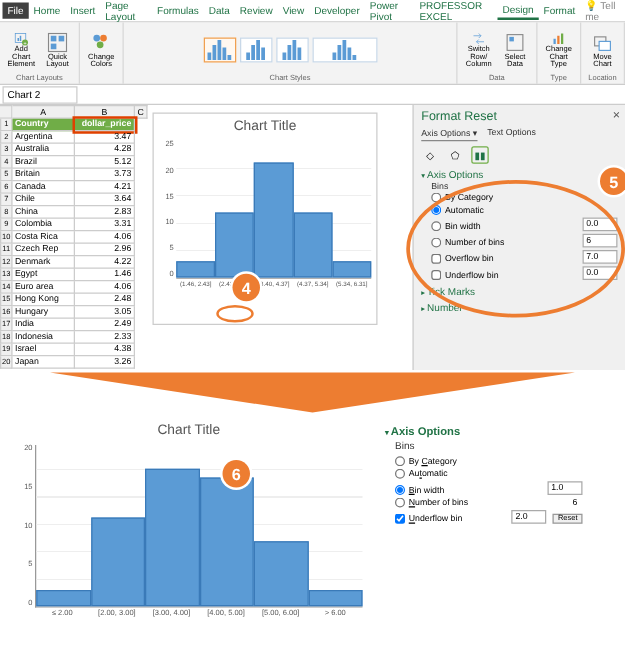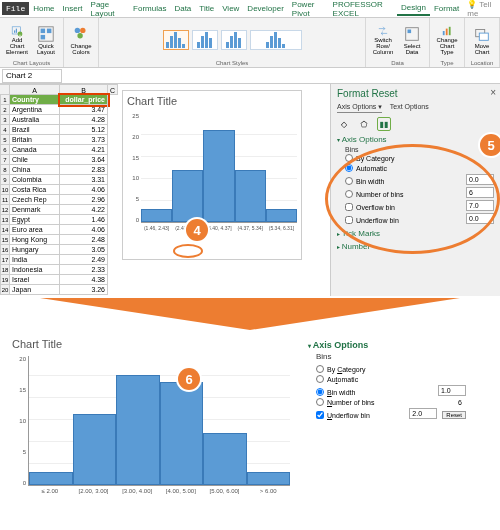--- a/index.html
+++ b/index.html
@@ -1,21 +1,21 @@
 <!DOCTYPE html>
 <html><head>
 <meta charset="utf-8">
 <style>
   * { box-sizing: border-box; margin: 0; padding: 0; font-family: "Segoe UI", Arial, sans-serif; }
   body { width: 500px; height: 530px; background: #fff; font-size: 9px; overflow: hidden; position: relative; }
   
   
   .tabs { display:flex; background:#fff; border-bottom:1px solid #ccc; height:18px; align-items:center; padding-left:2px;}
   .tab { padding:2px 4px; font-size:8px; color:#217346; cursor:pointer;}
-  .tab.file { background:#404040; color:#fff;font-family:Liberation Mono, monospace;}
+  .tab.file { background:#404040; color:#fff;}
   .tab.active { border-bottom:2px solid #217346;}
   
   
   .ribbon { display:flex; height:50px; background:#f3f3f3; border-bottom:1px solid #ccc;}
   .rgroup { display:flex; flex-direction:column; align-items:center; justify-content:space-between; border-right:1px solid #d8d8d8; padding:2px 4px 0 4px;}
   .rtools { display:flex; gap:3px; flex:1; align-items:center;}
   .rtool { width:26px; height:30px; display:flex; flex-direction:column; align-items:center; justify-content:center; font-size:6px; cursor:pointer; text-align:center; line-height:1;}
   .rlabel { font-size:6px; color:#666; padding-bottom:1px;}
   .histo-thumb { width:26px; height:20px; background:#fff; border:1px solid #c8d8e8; position:relative; display:flex; align-items:flex-end; justify-content:center; gap:1px; padding:1px;}
   .histo-thumb.active { border-color:#f0a050; background:#fff8f0;}
@@ -36,21 +36,21 @@
   .rh div { background:#f0f0f0; border:1px solid #ccc; border-top:none; text-align:center; height:10px; width:10px; line-height:10px; font-size:6px;}
   .cells { display:flex;}
   .col { display:flex; flex-direction:column;}
   .cell { border-right:1px solid #ccc; border-bottom:1px solid #ccc; height:10px; line-height:10px; padding:0 2px; overflow:hidden; white-space:nowrap;}
   .hcell { background:#70AD47; color:#fff; font-weight:bold;}
   .redbox { outline:2px solid #e04000;}
   
   
   .chart-wrap { flex:1; padding:6px 2px; position:relative;}
   .chart { border:1px solid #ccc; background:#fff; width:180px; height:170px; position:relative; padding:4px;}
-  .chart-title { text-align:left; font-size:11px; color:#555; margin-bottom:6px;}
+  .chart-title { text-align:center; font-size:11px; color:#555; margin-bottom:6px;}
   .plot { height:110px; display:flex; position:relative; margin-left:14px;}
   .yaxis { position:absolute; left:-14px; top:0; bottom:0; width:12px; display:flex; flex-direction:column; justify-content:space-between; font-size:6px; color:#555; text-align:right;}
   .bars { flex:1; display:flex; align-items:flex-end; gap:0; border-bottom:1px solid #999; position:relative;}
   .bars::before { content:''; position:absolute; inset:0; background:repeating-linear-gradient(to top, transparent 0, transparent 21px, #eee 21px, #eee 22px);}
   .bar { flex:1; background:#5b9bd5; border:1px solid #3a7ab8; position:relative;}
   .xlabels { display:flex; margin-left:14px; font-size:5px; color:#555;}
   .xlabels div { flex:1; text-align:center; overflow:hidden; padding-top:2px;}
   
   
   .pane { width:170px; background:#f0f0f0; border-left:1px solid #ccc; padding:4px 6px; position:relative; font-size:8px;}
@@ -88,21 +88,21 @@
 </head>
 <body>
 
 <div class="tabs">
   <span class="tab file">File</span>
   <span class="tab">Home</span>
   <span class="tab">Insert</span>
   <span class="tab">Page Layout</span>
   <span class="tab">Formulas</span>
   <span class="tab">Data</span>
-  <span class="tab">Title</span>
+  <span class="tab">Review</span>
   <span class="tab">View</span>
   <span class="tab">Developer</span>
   <span class="tab">Power Pivot</span>
   <span class="tab">PROFESSOR EXCEL</span>
   <span class="tab active">Design</span>
   <span class="tab">Format</span>
   <span class="tab" style="color:#888">💡 <span>Tell me</span></span>
 </div>
 
 <div class="ribbon">

